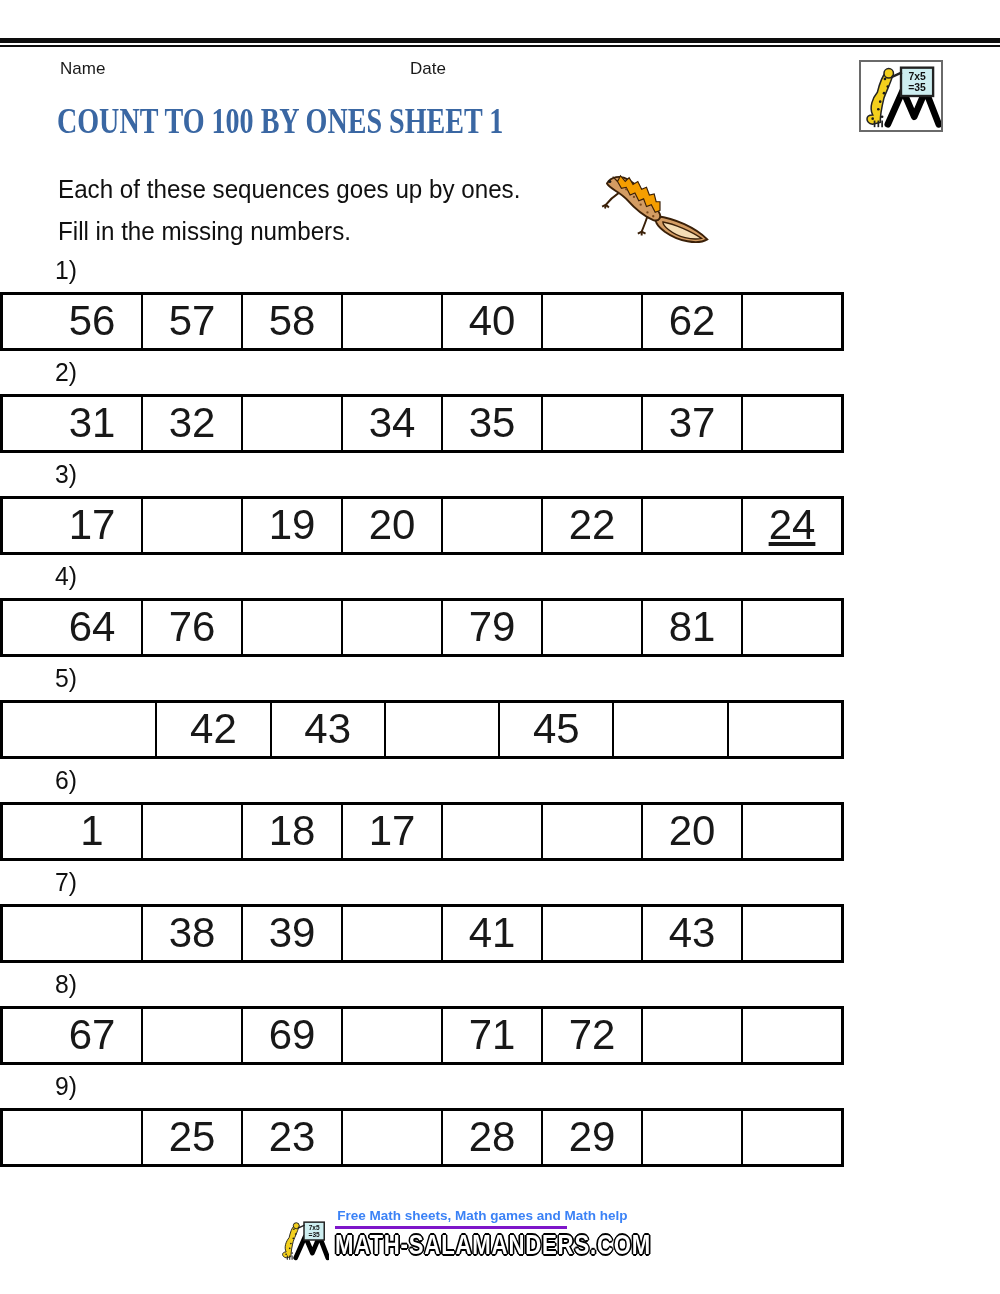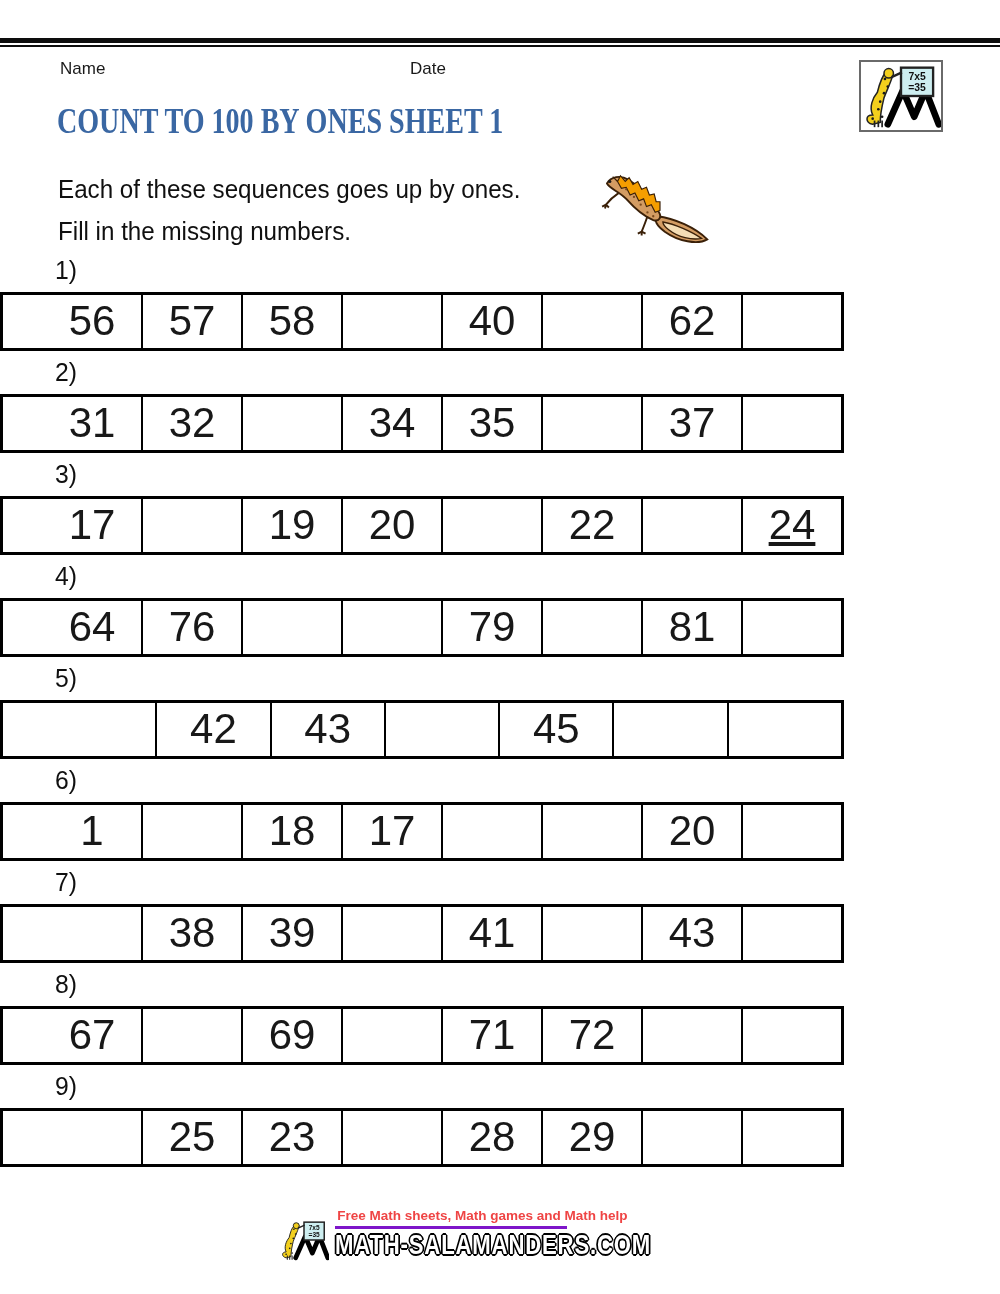--- a/index.html
+++ b/index.html
@@ -36,21 +36,21 @@
              border:3px solid #000;display:flex;background:#fff;padding-left:40px;}
   .cell{flex:1 1 0;border-right:2px solid #000;display:flex;align-items:center;
         justify-content:center;font-size:42px;color:#181818;
         font-stretch:condensed;padding-bottom:2px;box-sizing:border-box;}
   .cell:last-child{border-right:none;text-decoration:underline;}
 
   .footer{position:absolute;left:0;top:1208px;width:1000px;display:flex;
           justify-content:center;align-items:flex-start;}
   .footer-logo{width:50px;height:56px;flex:0 0 auto;margin-top:4px;}
   .footer-col{margin-left:6px;}
-  .tagline{font-size:13.5px;font-weight:bold;color:#ef4444;letter-spacing:0px;
+  .tagline{font-size:13.5px;font-weight:bold;color:#3b82f6;letter-spacing:0px;
            padding-left:2px;}
   .purple-rule{height:3px;background:#7e16c9;margin:3px 0 1px 0;width:232px;}
   .wordmark{font-size:27px;font-weight:bold;text-transform:uppercase;
             letter-spacing:1px;color:#fff;white-space:nowrap;
             transform:scaleX(0.82);transform-origin:left top;
             text-shadow:-2px 0 #000,2px 0 #000,0 -2px #000,0 2px #000,
                         -1px -1px #000,1px 1px #000,-1px 1px #000,1px -1px #000;}
 </style>
 </head>
 <body>

